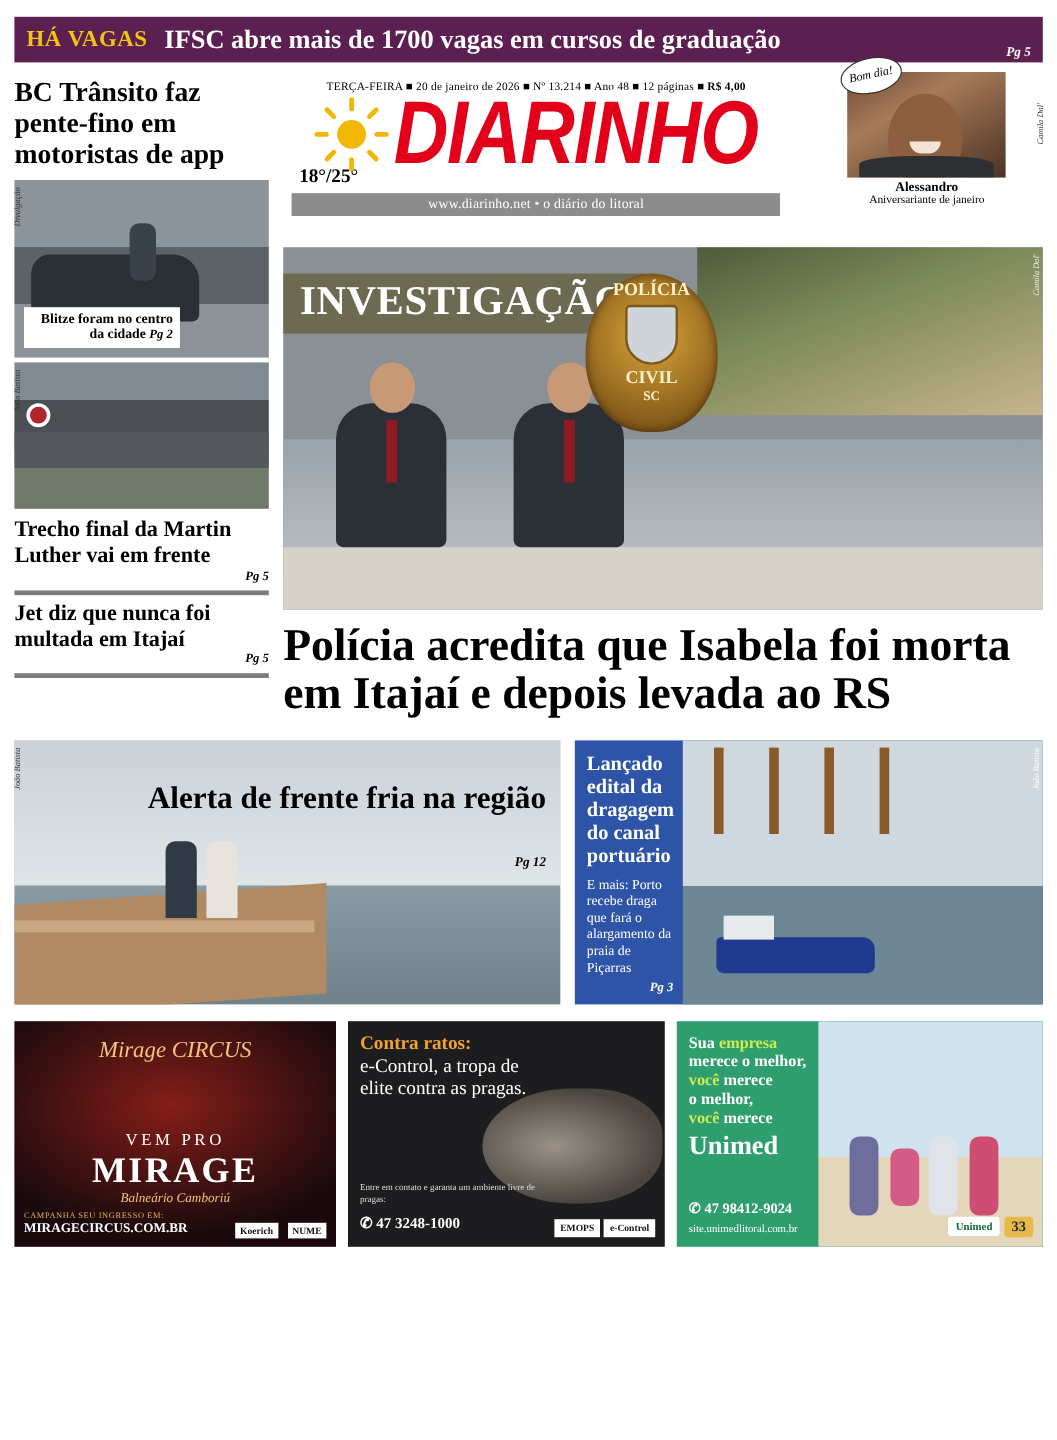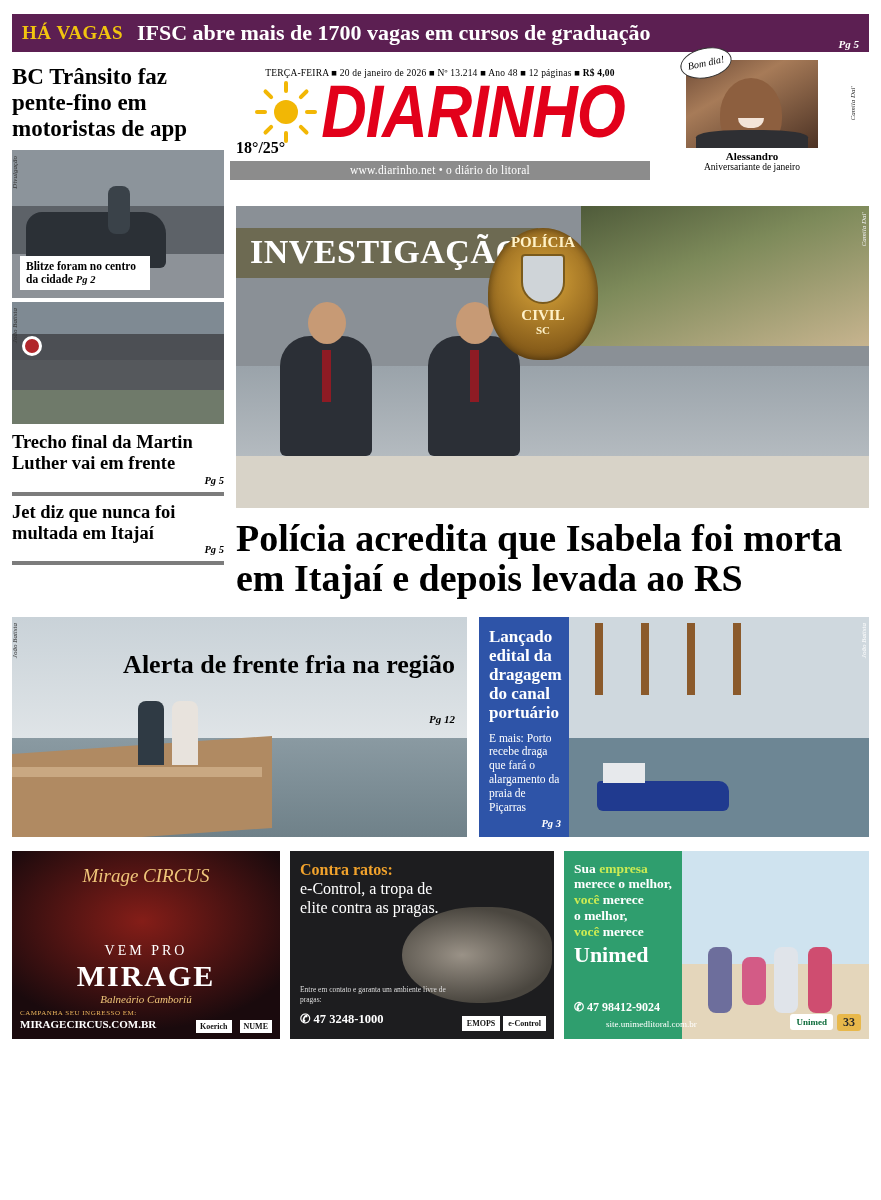--- a/index.html
+++ b/index.html
@@ -30,21 +30,21 @@
   .topbanner .txt {
     color: #ffffff; font-weight: bold; font-size: 22px;
     font-family: "Liberation Serif", serif;
   }
   .topbanner .pg {
     position: absolute; right: 10px; bottom: 2px;
     color: #ffffff; font-size: 11px; font-style: italic; font-weight: bold;
   }
 
   
-  .masthead { display: flex; margin-top: 8px; height: 140px; }
+  .masthead { display: flex; margin-top: 8px; height: 140px; gap: 20px; }
   .col-left { width: 218px; }
   .col-mid { width: 420px; position: relative; }
   .col-right { width: 205px; position: relative; }
 
   .lead-head {
     font-size: 23px; line-height: 1.12; font-weight: bold;
     font-family: "Liberation Serif", serif;
     padding-top: 4px; color: #000;
   }
 
@@ -122,21 +122,21 @@
   .body-row { display: flex; margin-top: 6px; }
   .left-rail { width: 212px; flex: 0 0 212px; }
   .right-main { flex: 1; margin-left: 12px; }
 
   .photo {
     position: relative; overflow: hidden; background: #c9cdd2;
   }
   .caption-box {
     position: absolute; left: 8px; bottom: 8px; background: #fff;
     font-size: 11.5px; font-weight: bold; line-height: 1.15;
-    padding: 4px 6px; max-width: 130px;
+    padding: 4px 6px; max-width: 130px; text-align: right;
   }
   .caption-box .pg { font-style: italic; font-size: 10.5px; font-weight: bold; }
 
   .rail-head {
     font-size: 18.5px; font-weight: bold; line-height: 1.15; margin: 8px 0 0 0;
   }
   .rail-pg { text-align: right; font-size: 10.5px; font-style: italic; font-weight: bold; }
   .rule { height: 4px; background: #7c7c7c; margin: 6px 0; }
 
   
@@ -259,21 +259,21 @@
   .ad2 .logos span { background: #fff; color: #111; font-size: 8px; font-weight: bold; padding: 3px 5px; }
 
   .ad3 { flex: 1; margin-left: 10px; background: #2f9e6e; color: #fff; position: relative; overflow: hidden; display: flex; }
   .ad3 .txt { width: 118px; padding: 10px 6px 6px 10px; }
   .ad3 .txt div { font-size: 13.5px; line-height: 1.18; font-weight: bold; }
   .ad3 .txt .em { color: #cdeb53; }
   .ad3 .txt .big { font-size: 22px; margin-top: 2px; }
   .ad3 .pic { flex: 1; background: linear-gradient(#cfe3ef 60%, #e4d6bb 60%); position: relative; }
   .ad3 .pic .pp { position: absolute; bottom: 26px; width: 24px; height: 66px; border-radius: 8px; }
   .ad3 .phone { position: absolute; left: 10px; bottom: 24px; font-size: 12px; font-weight: bold; }
-  .ad3 .site { position: absolute; left: 10px; bottom: 10px; font-size: 9px; margin-left: 32px; }
+  .ad3 .site { position: absolute; left: 10px; bottom: 10px; font-size: 9px; }
   .ad3 .tag { position: absolute; right: 8px; bottom: 8px; display: flex; gap: 4px; align-items: center; }
   .ad3 .tag .u { background: #fff; color: #0b6b3a; font-size: 9px; font-weight: bold; padding: 3px 6px; border-radius: 3px; }
   .ad3 .tag .n { background: #e8b84b; color: #2a2a2a; font-size: 12px; font-weight: bold; padding: 2px 6px; border-radius: 3px; text-align: center; line-height: 1.05; }
 </style>
 </head>
 <body>
 
 <div class="page">
 
   <div class="topbanner">

